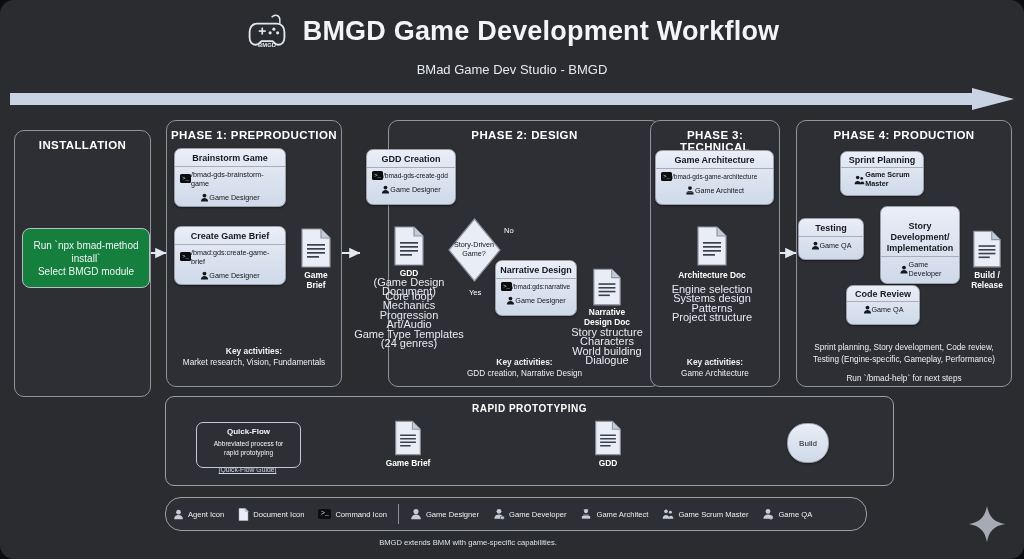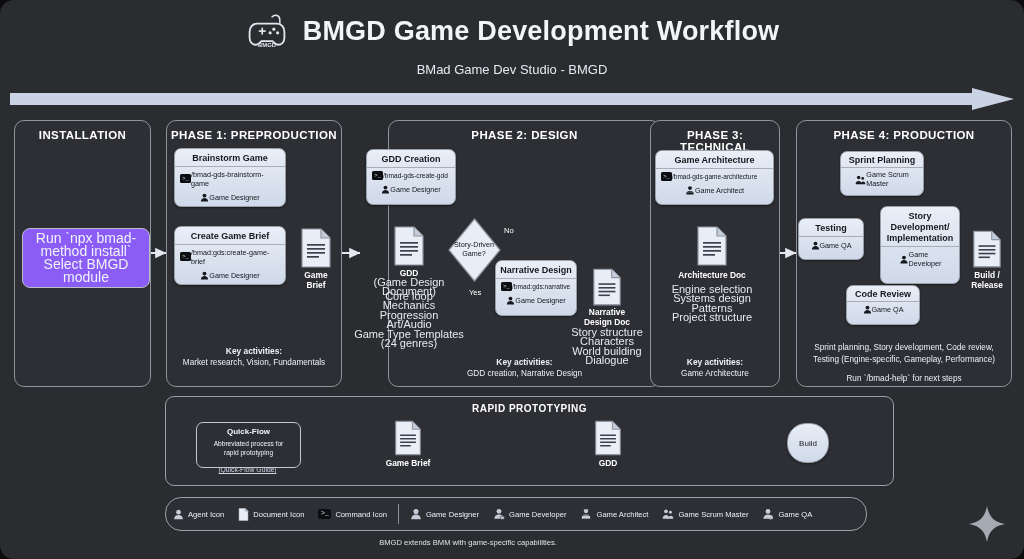--- a/index.html
+++ b/index.html
@@ -23,29 +23,29 @@
   .keyact b{font-size:8.4px;}
 
   
   .card{position:absolute;border:1px solid #9aa0a8;border-radius:7px;
         background:linear-gradient(180deg,#e9eef7 0%,#cfd9e9 100%);
         box-shadow:0 1px 2px rgba(0,0,0,.45);overflow:hidden;}
   .card-head{text-align:center;font-size:9px;font-weight:bold;color:#15181d;padding:4px 2px 3px;}
   .card-sep{height:1px;background:#a7aeb8;}
   .card-line{display:flex;align-items:center;padding:2.5px 5px;font-size:7.2px;color:#12151a;}
   .card-line.ctr{justify-content:center;}
-  .card-multi{text-align:center;font-size:9px;font-weight:bold;color:#15181d;padding:4px 2px 2px;line-height:11px;}
+  .card-multi{text-align:center;font-size:9px;font-weight:bold;color:#15181d;padding:14px 2px 2px;line-height:11px;}
 
   .cmd-badge{width:11px;height:9px;background:#0b0d10;border-radius:1.5px;color:#dfe4ec;
              font-family:"Liberation Mono",monospace;font-size:5.6px;line-height:9px;text-align:center;flex:none;}
 
   
-  .dbox{position:absolute;border:1.4px solid #b9bec7;border-radius:8px;background:#8b5cf6;
+  .dbox{position:absolute;border:1.4px solid #b9bec7;border-radius:8px;background:#15803d;
         display:flex;flex-direction:column;align-items:center;justify-content:center;
-        color:#f0f3f8;font-size:14px;line-height:13px;text-align:center;padding:4px;}
+        color:#f0f3f8;font-size:10px;line-height:13px;text-align:center;padding:4px;}
 
   
   .doc{position:absolute;}
   .doclabel{position:absolute;text-align:center;font-size:8.4px;font-weight:bold;color:#ffffff;line-height:10px;width:80px;}
   .docsub{position:absolute;text-align:center;font-size:11px;color:#e7eaf0;line-height:9.4px;width:120px;}
 
   
   .diamond{position:absolute;}
   .diamond-txt{position:absolute;width:66px;text-align:center;font-size:7.2px;color:#11141a;line-height:9px;font-weight:normal;}
 
@@ -136,21 +136,21 @@
     <path d="M815 222 C820 204 836 192 850 186" fill="none" stroke="#ffffff" stroke-width="2" marker-end="url(#ahw)"></path>
 
     <line x1="957" y1="253" x2="972" y2="253" stroke="#e3e8f1" stroke-width="2" marker-end="url(#ah)"></line>
 
     <line x1="300" y1="442" x2="392" y2="442" stroke="#e3e8f1" stroke-width="1.6" marker-end="url(#ah)"></line>
     <line x1="428" y1="442" x2="592" y2="442" stroke="#e3e8f1" stroke-width="1.6" marker-end="url(#ah)"></line>
     <line x1="624" y1="442" x2="785" y2="442" stroke="#e3e8f1" stroke-width="1.6" marker-end="url(#ah)"></line>
     <line x1="827" y1="442" x2="880" y2="442" stroke="#e3e8f1" stroke-width="1.6" marker-end="url(#ah)"></line>
   </svg>
 
-  <div class="panel" style="left:14px;top:120px;width:135px;height:265px;">
+  <div class="panel" style="left:14px;top:130px;width:135px;height:265px;">
     <div class="panel-title">INSTALLATION</div>
   </div>
   <div class="dbox" style="left:22px;top:228px;width:118px;height:50px;">
     <div>Run `npx bmad-method install`</div>
     <div>Select BMGD module</div>
   </div>
 
   <div class="panel" style="left:166px;top:120px;width:174px;height:265px;">
     <div class="panel-title">PHASE 1: PREPRODUCTION</div>
     <div class="keyact" style="top:225px;">
@@ -343,21 +343,21 @@
       <span>Testing (Engine-specific, Gameplay, Performance)</span>
     </div>
     <div class="keyact" style="top:252px;">
       <span>Run `/bmad-help` for next steps</span>
     </div>
   </div>
 
   <div class="card" style="left:840px;top:151px;width:82px;height:43px;">
     <div class="card-head" style="padding:3px 2px 2px;">Sprint Planning</div>
     <div class="card-sep"></div>
-    <div class="card-line ctr" style="padding-top:3px;">
+    <div class="card-line ctr" style="padding-top:3px;font-weight:bold;">
       <svg width="11" height="10" viewBox="0 0 18 16">
         <circle cx="6" cy="4" r="2.8" fill="#15181d"></circle>
           <circle cx="12.6" cy="5.4" r="2.2" fill="#15181d"></circle>
         <path d="M1 15 c0 -3.6 2.4 -5.4 5 -5.4 s5 1.8 5 5.4 z" fill="#15181d"></path>
         <path d="M9.6 15 c0 -3 2 -4.4 3.9 -4.4 s3.5 1.4 3.5 4.4 z" fill="#15181d"></path>
       </svg>
       <span style="text-align:left;line-height:8.5px;">
         <span>Game Scrum</span><br>
         <span>Master</span>
       </span>

